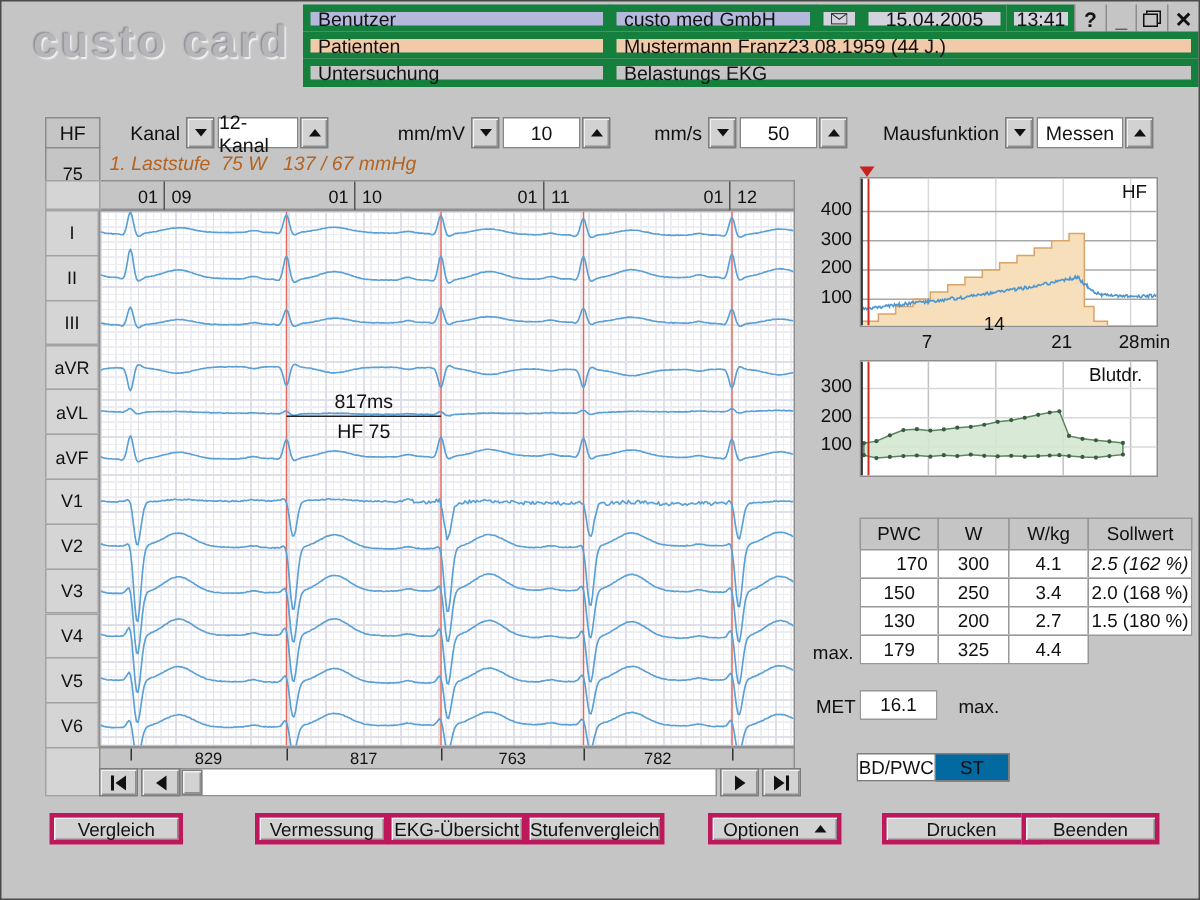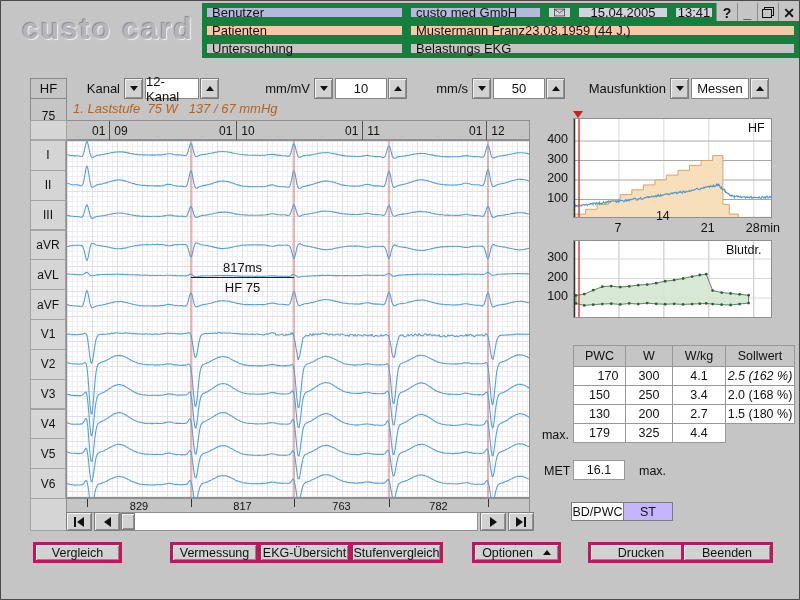--- a/index.html
+++ b/index.html
@@ -408,21 +408,21 @@
 
 <div class="tlabel" style="left:544px;top:464px;">MET</div>
 <div class="tcell white" style="left:573px;top:460px;width:52px;height:20px;">
     <span>16.1</span>
   </div>
 <div class="tlabel" style="left:639px;top:464px;">max.</div>
 
 <div class="tab" style="left:571px;top:502px;width:53px;background:#fff;z-index:2;">
     <span>BD/PWC</span>
   </div>
-<div class="tab" style="left:623px;top:502px;width:50px;background:#c4b5fd;">
+<div class="tab" style="left:623px;top:502px;width:50px;background:#0369a1;">
     <span>ST</span>
   </div>
 
 <div class="btn" style="left:33px;top:542px;width:89px;">
     <span>Vergleich</span>
   </div>
 <div class="btn" style="left:170px;top:542px;width:89px;">
     <span>Vermessung</span>
   </div>
 <div class="btn" style="left:258px;top:542px;width:93px;">

